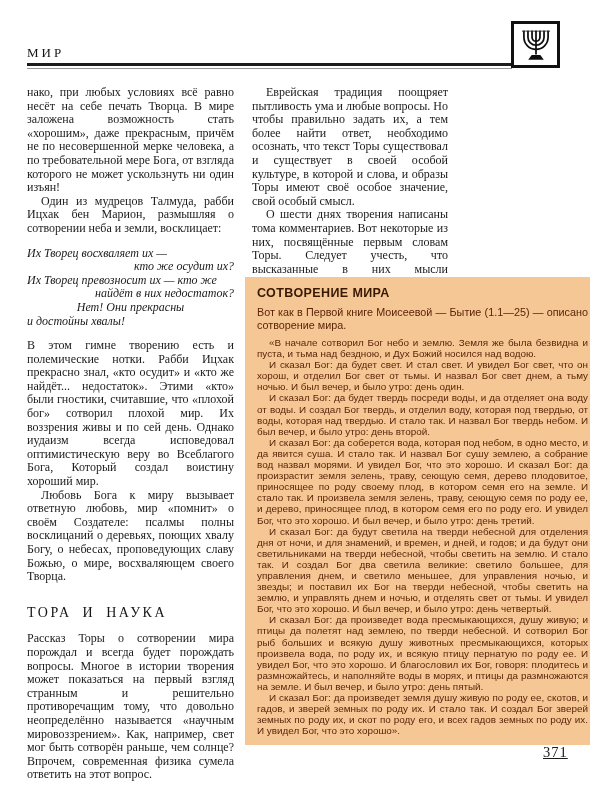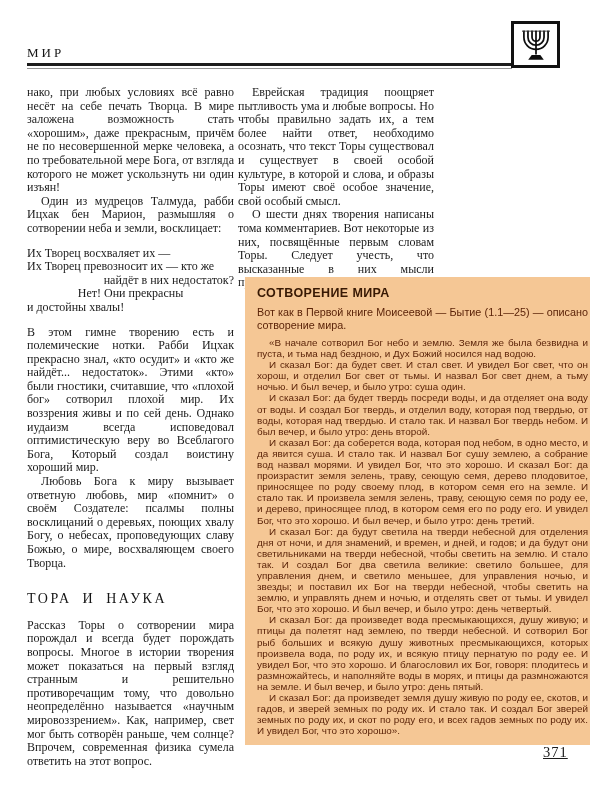--- a/index.html
+++ b/index.html
@@ -27,24 +27,24 @@
   }
   .menorah-box{
     position:absolute;left:511px;top:21px;width:49px;height:47px;
     border:3px solid #111;background:#fff;box-sizing:border-box;
     display:flex;align-items:center;justify-content:center;
   }
   
   .col{position:absolute;top:86px;text-align:justify;
        font-size:12px;line-height:13.6px;}
   .col-left{left:27px;width:207px;}
-  .col-right{left:238px;width:196px;}
+  .col-right{left:252px;width:196px;}
   .body-p{margin:0;}
   .body-p.indent{text-indent:14px;}
-  .verse{margin:11px 0;}
+  .verse{margin:11px 0;font-style:italic;}
   .verse-line{white-space:nowrap;}
   .section-heading{
     margin:22px 0 13px 0;
     font-size:14px;font-weight:normal;
     letter-spacing:2.5px;word-spacing:5px;color:#151515;
   }
   
   .sidebar-box{
     position:absolute;left:245px;top:277px;width:345px;
     box-sizing:border-box;
@@ -103,20 +103,21 @@
       </g>
       <polygon points="13,39 31,39 27,33.5 17,33.5" fill="#0d0d0d"></polygon>
     </svg>
   </div>
 
   <div class="col col-left">
     <p class="body-p">нако, при любых условиях всё равно несёт на себе печать Творца. В мире заложена возможность стать «хорошим», даже прекрасным, причём не по несовершенной мерке человека, а по требовательной мере Бога, от взгляда которого не может ускользнуть ни один изъян!</p>
     <p class="body-p indent">Один из мудрецов Талмуда, рабби Ицхак бен Марион, размышляя о сотворении неба и земли, восклицает:</p>
     <div class="verse">
         <div class="verse-line" style="text-align: left;">Их Творец восхваляет их —</div>
+        <div class="verse-line" style="text-align: right;">кто же осудит их?</div>
         <div class="verse-line" style="text-align: left;">Их Творец превозносит их — кто же</div>
         <div class="verse-line" style="text-align: right;">найдёт в них недостаток?</div>
         <div class="verse-line" style="text-align: center;">Нет! Они прекрасны</div>
         <div class="verse-line" style="">и достойны хвалы!</div>
       </div>
     <p class="body-p">В этом гимне творению есть и полемические нотки. Рабби Ицхак прекрасно знал, «кто осудит» и «кто же найдёт... недостаток». Этими «кто» были гностики, считавшие, что «плохой бог» сотворил плохой мир. Их воззрения живы и по сей день. Однако иудаизм всегда исповедовал оптимистическую веру во Всеблагого Бога, Который создал воистину хороший мир.</p>
     <p class="body-p indent">Любовь Бога к миру вызывает ответную любовь, мир «помнит» о своём Создателе: псалмы полны восклицаний о деревьях, поющих хвалу Богу, о небесах, проповедующих славу Божью, о мире, восхваляющем своего Творца.</p>
     <h2 class="section-heading">ТОРА И НАУКА</h2>
     <p class="body-p">Рассказ Торы о сотворении мира порождал и всегда будет порождать вопросы. Многое в истории творения может показаться на первый взгляд странным и решительно противоречащим тому, что довольно неопределённо называется «научным мировоззрением». Как, например, свет мог быть сотворён раньше, чем солнце? Впрочем, современная физика сумела ответить на этот вопрос.</p>
   </div>
@@ -124,21 +125,21 @@
   <div class="col col-right">
     <p class="body-p indent">Еврейская традиция поощряет пытливость ума и любые вопросы. Но чтобы правильно задать их, а тем более найти ответ, необходимо осознать, что текст Торы существовал и существует в своей особой культуре, в которой и слова, и образы Торы имеют своё особое значение, свой особый смысл.</p>
     <p class="body-p indent">О шести днях творения написаны тома комментариев. Вот некоторые из них, посвящённые первым словам Торы. Следует учесть, что высказанные в них мысли принадлежат</p>
   </div>
 
   <div class="sidebar-box" style="background: rgb(245, 199, 149); color: rgb(92, 36, 9);">
     <div class="sidebar-title" style="color: rgb(56, 25, 4);">СОТВОРЕНИЕ МИРА</div>
     <p class="sidebar-intro">Вот как в Первой книге Моисеевой — Бытие (1.1—25) — описано сотворение мира.</p>
     <div>
         <p class="gen-p">«В начале сотворил Бог небо и землю. Земля же была безвидна и пуста, и тьма над бездною, и Дух Божий носился над водою.</p>
-        <p class="gen-p">И сказал Бог: да будет свет. И стал свет. И увидел Бог свет, что он хорош, и отделил Бог свет от тьмы. И назвал Бог свет днем, а тьму ночью. И был вечер, и было утро: суша один.</p>
+        <p class="gen-p">И сказал Бог: да будет свет. И стал свет. И увидел Бог свет, что он хорош, и отделил Бог свет от тьмы. И назвал Бог свет днем, а тьму ночью. И был вечер, и было утро: день один.</p>
         <p class="gen-p">И сказал Бог: да будет твердь посреди воды, и да отделяет она воду от воды. И создал Бог твердь, и отделил воду, которая под твердью, от воды, которая над твердью. И стало так. И назвал Бог твердь небом. И был вечер, и было утро: день второй.</p>
         <p class="gen-p">И сказал Бог: да соберется вода, которая под небом, в одно место, и да явится суша. И стало так. И назвал Бог сушу землею, а собрание вод назвал морями. И увидел Бог, что это хорошо. И сказал Бог: да произрастит земля зелень, траву, сеющую семя, дерево плодовитое, приносящее по роду своему плод, в котором семя его на земле. И стало так. И произвела земля зелень, траву, сеющую семя по роду ее, и дерево, приносящее плод, в котором семя его по роду его. И увидел Бог, что это хорошо. И был вечер, и было утро: день третий.</p>
         <p class="gen-p">И сказал Бог: да будут светила на тверди небесной для отделения дня от ночи, и для знамений, и времен, и дней, и годов; и да будут они светильниками на тверди небесной, чтобы светить на землю. И стало так. И создал Бог два светила великие: светило большее, для управления днем, и светило меньшее, для управления ночью, и звезды; и поставил их Бог на тверди небесной, чтобы светить на землю, и управлять днем и ночью, и отделять свет от тьмы. И увидел Бог, что это хорошо. И был вечер, и было утро: день четвертый.</p>
         <p class="gen-p">И сказал Бог: да произведет вода пресмыкающихся, душу живую; и птицы да полетят над землею, по тверди небесной. И сотворил Бог рыб больших и всякую душу животных пресмыкающихся, которых произвела вода, по роду их, и всякую птицу пернатую по роду ее. И увидел Бог, что это хорошо. И благословил их Бог, говоря: плодитесь и размножайтесь, и наполняйте воды в морях, и птицы да размножаются на земле. И был вечер, и было утро: день пятый.</p>
         <p class="gen-p">И сказал Бог: да произведет земля душу живую по роду ее, скотов, и гадов, и зверей земных по роду их. И стало так. И создал Бог зверей земных по роду их, и скот по роду его, и всех гадов земных по роду их. И увидел Бог, что это хорошо».</p>
       </div>
   </div>
 
   <div class="page-number">371</div>
 

